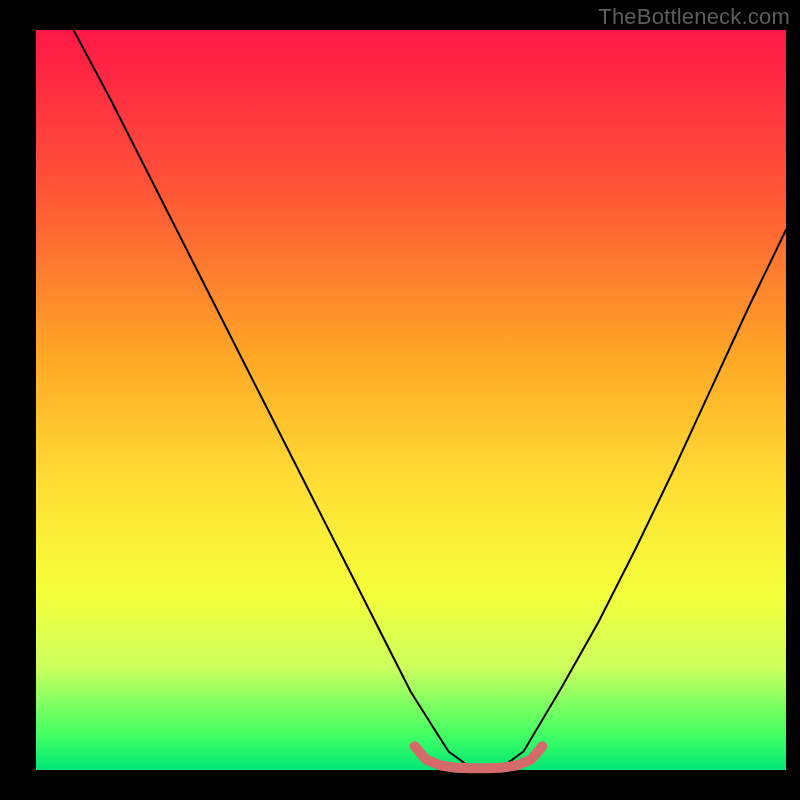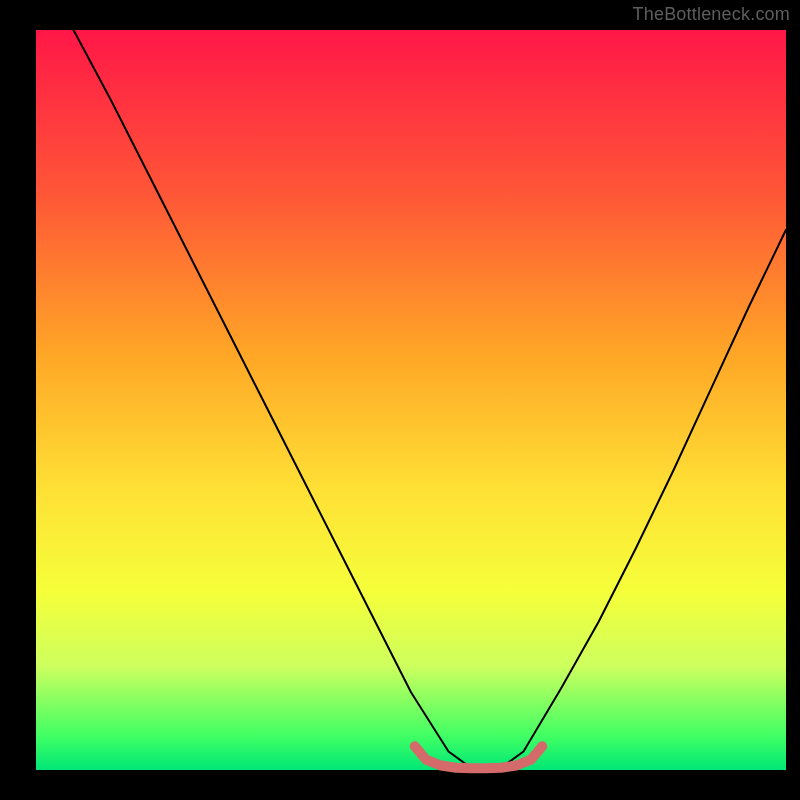--- a/index.html
+++ b/index.html
@@ -15,21 +15,21 @@
     position: relative;
     width: 800px;
     height: 800px;
     background: #000;
   }
   .watermark {
     position: absolute;
     top: 4px;
     right: 10px;
     color: #5d5d5d;
-    font-size: 18px;
+    font-size: 22px;
     font-weight: 500;
     letter-spacing: 0.2px;
     z-index: 10;
   }
   svg {
     display: block;
   }
 </style>
 </head>
 <body>

